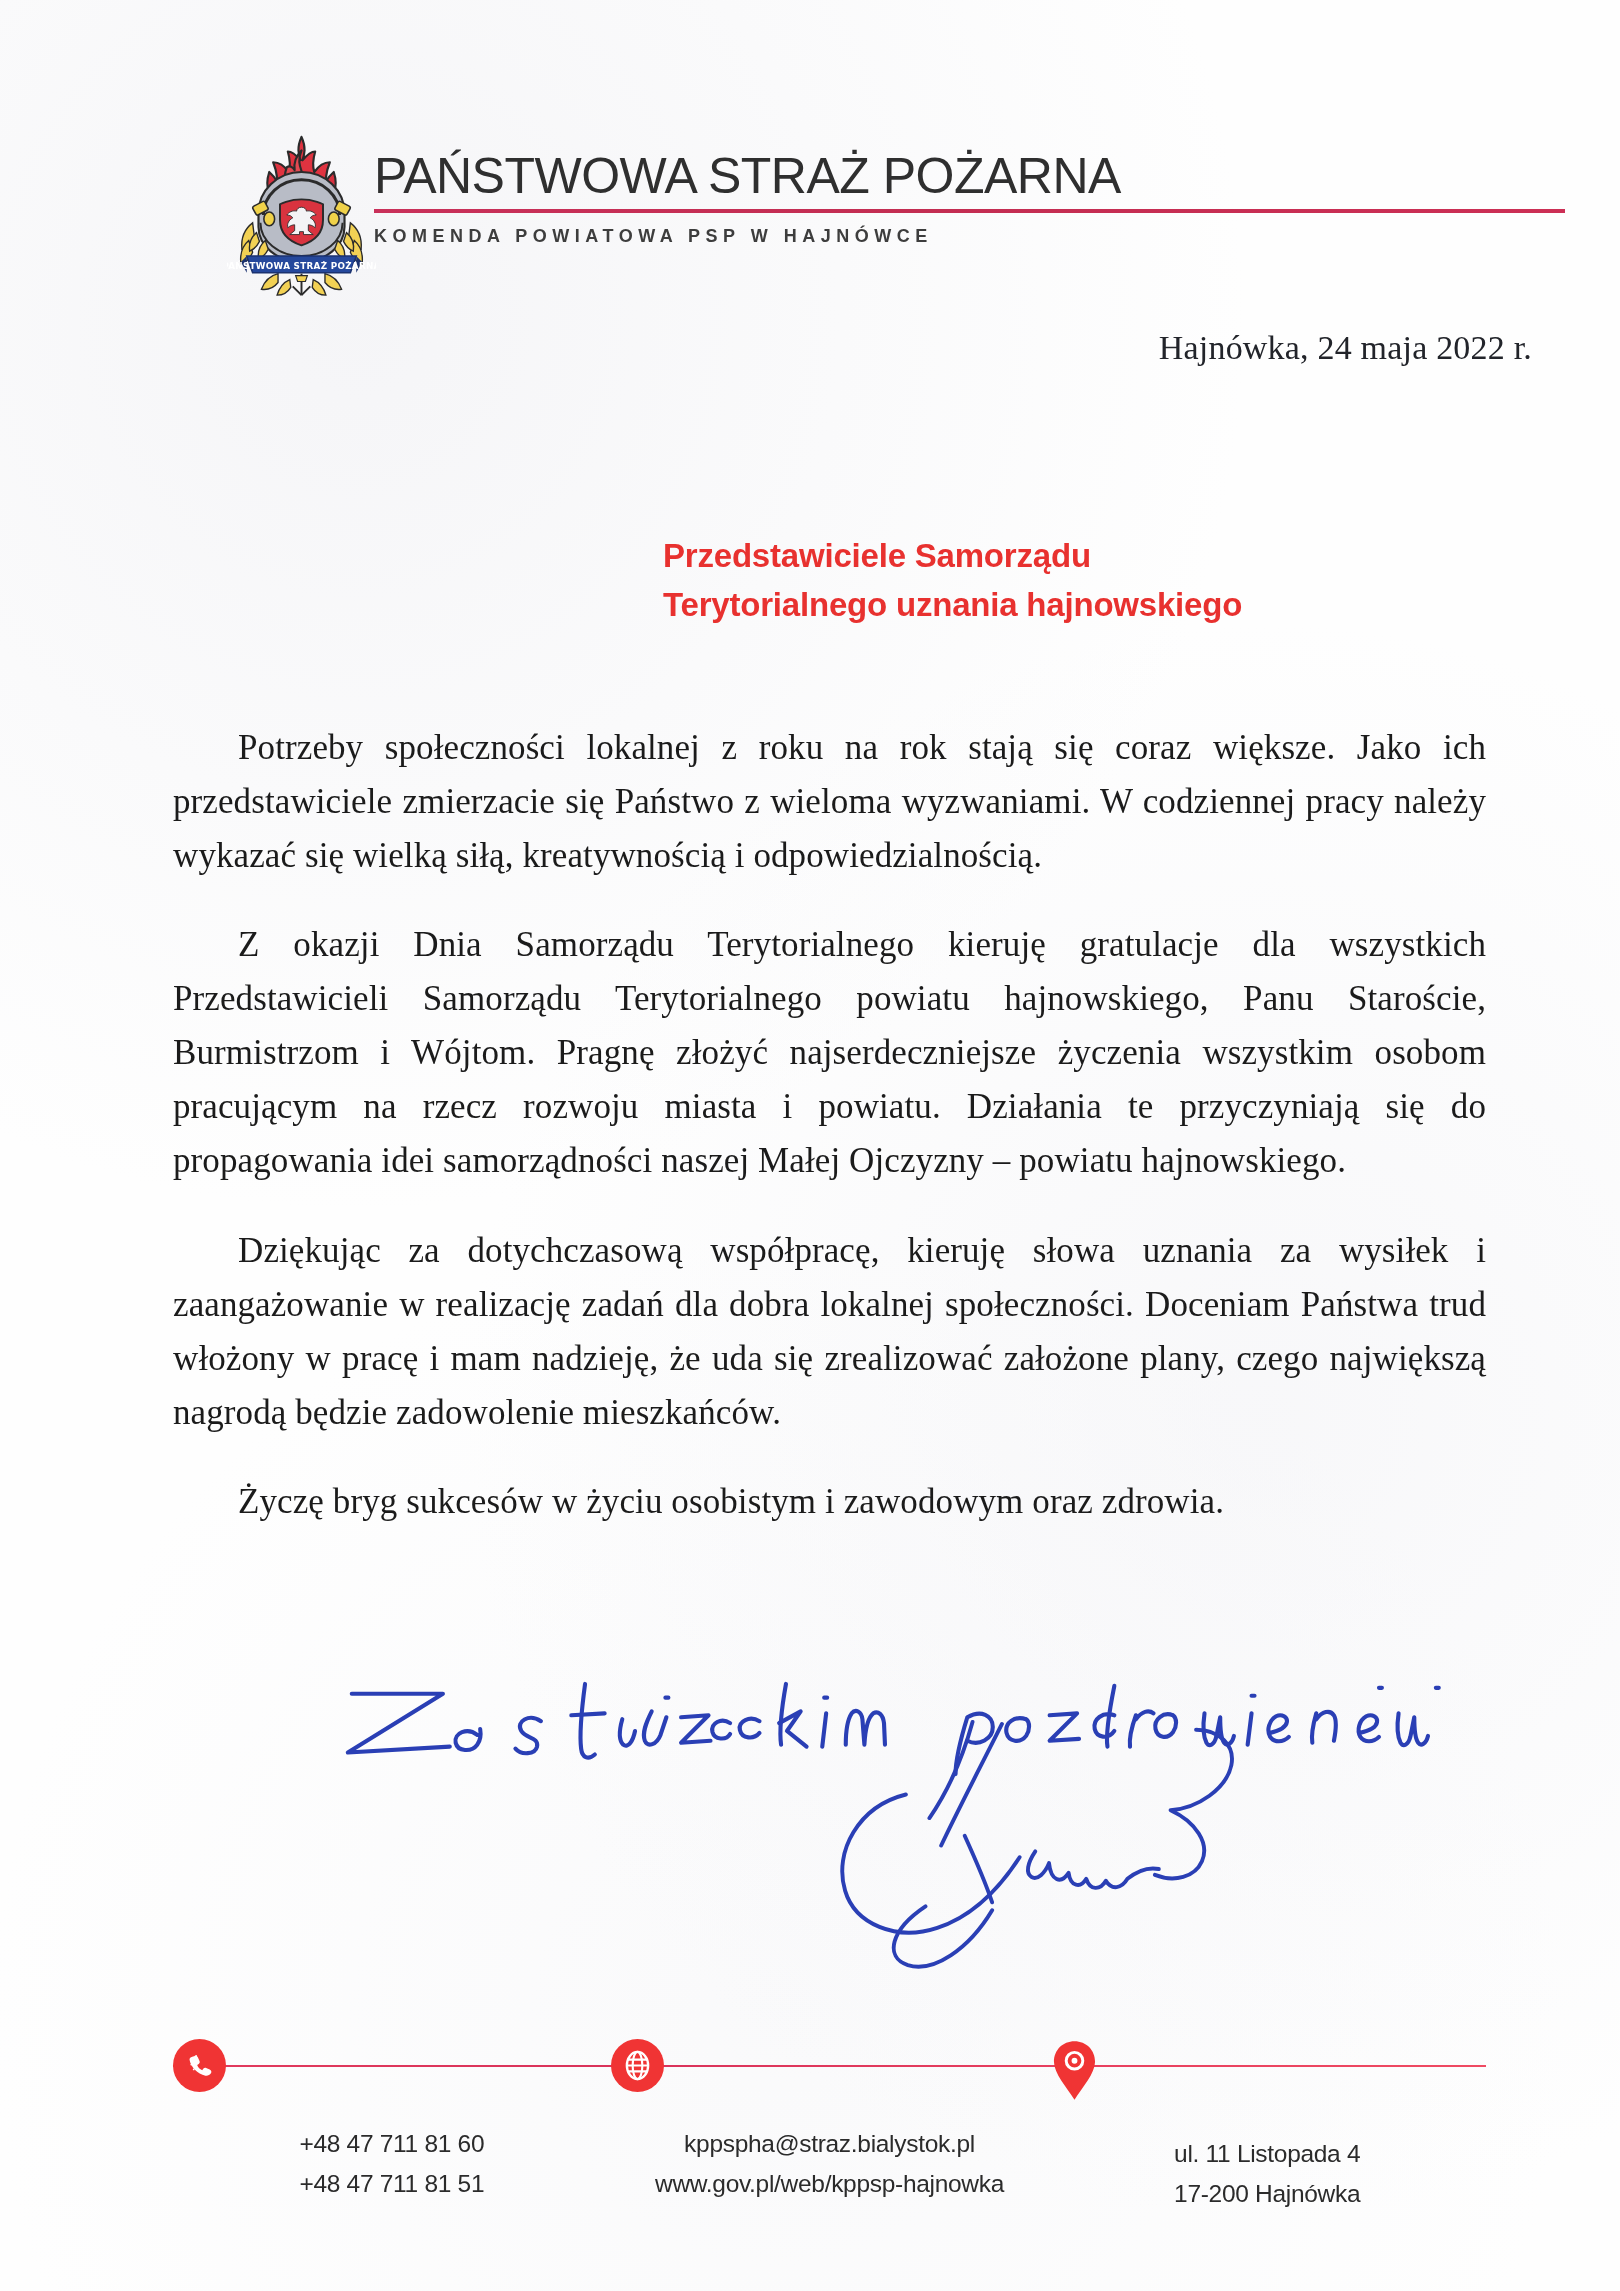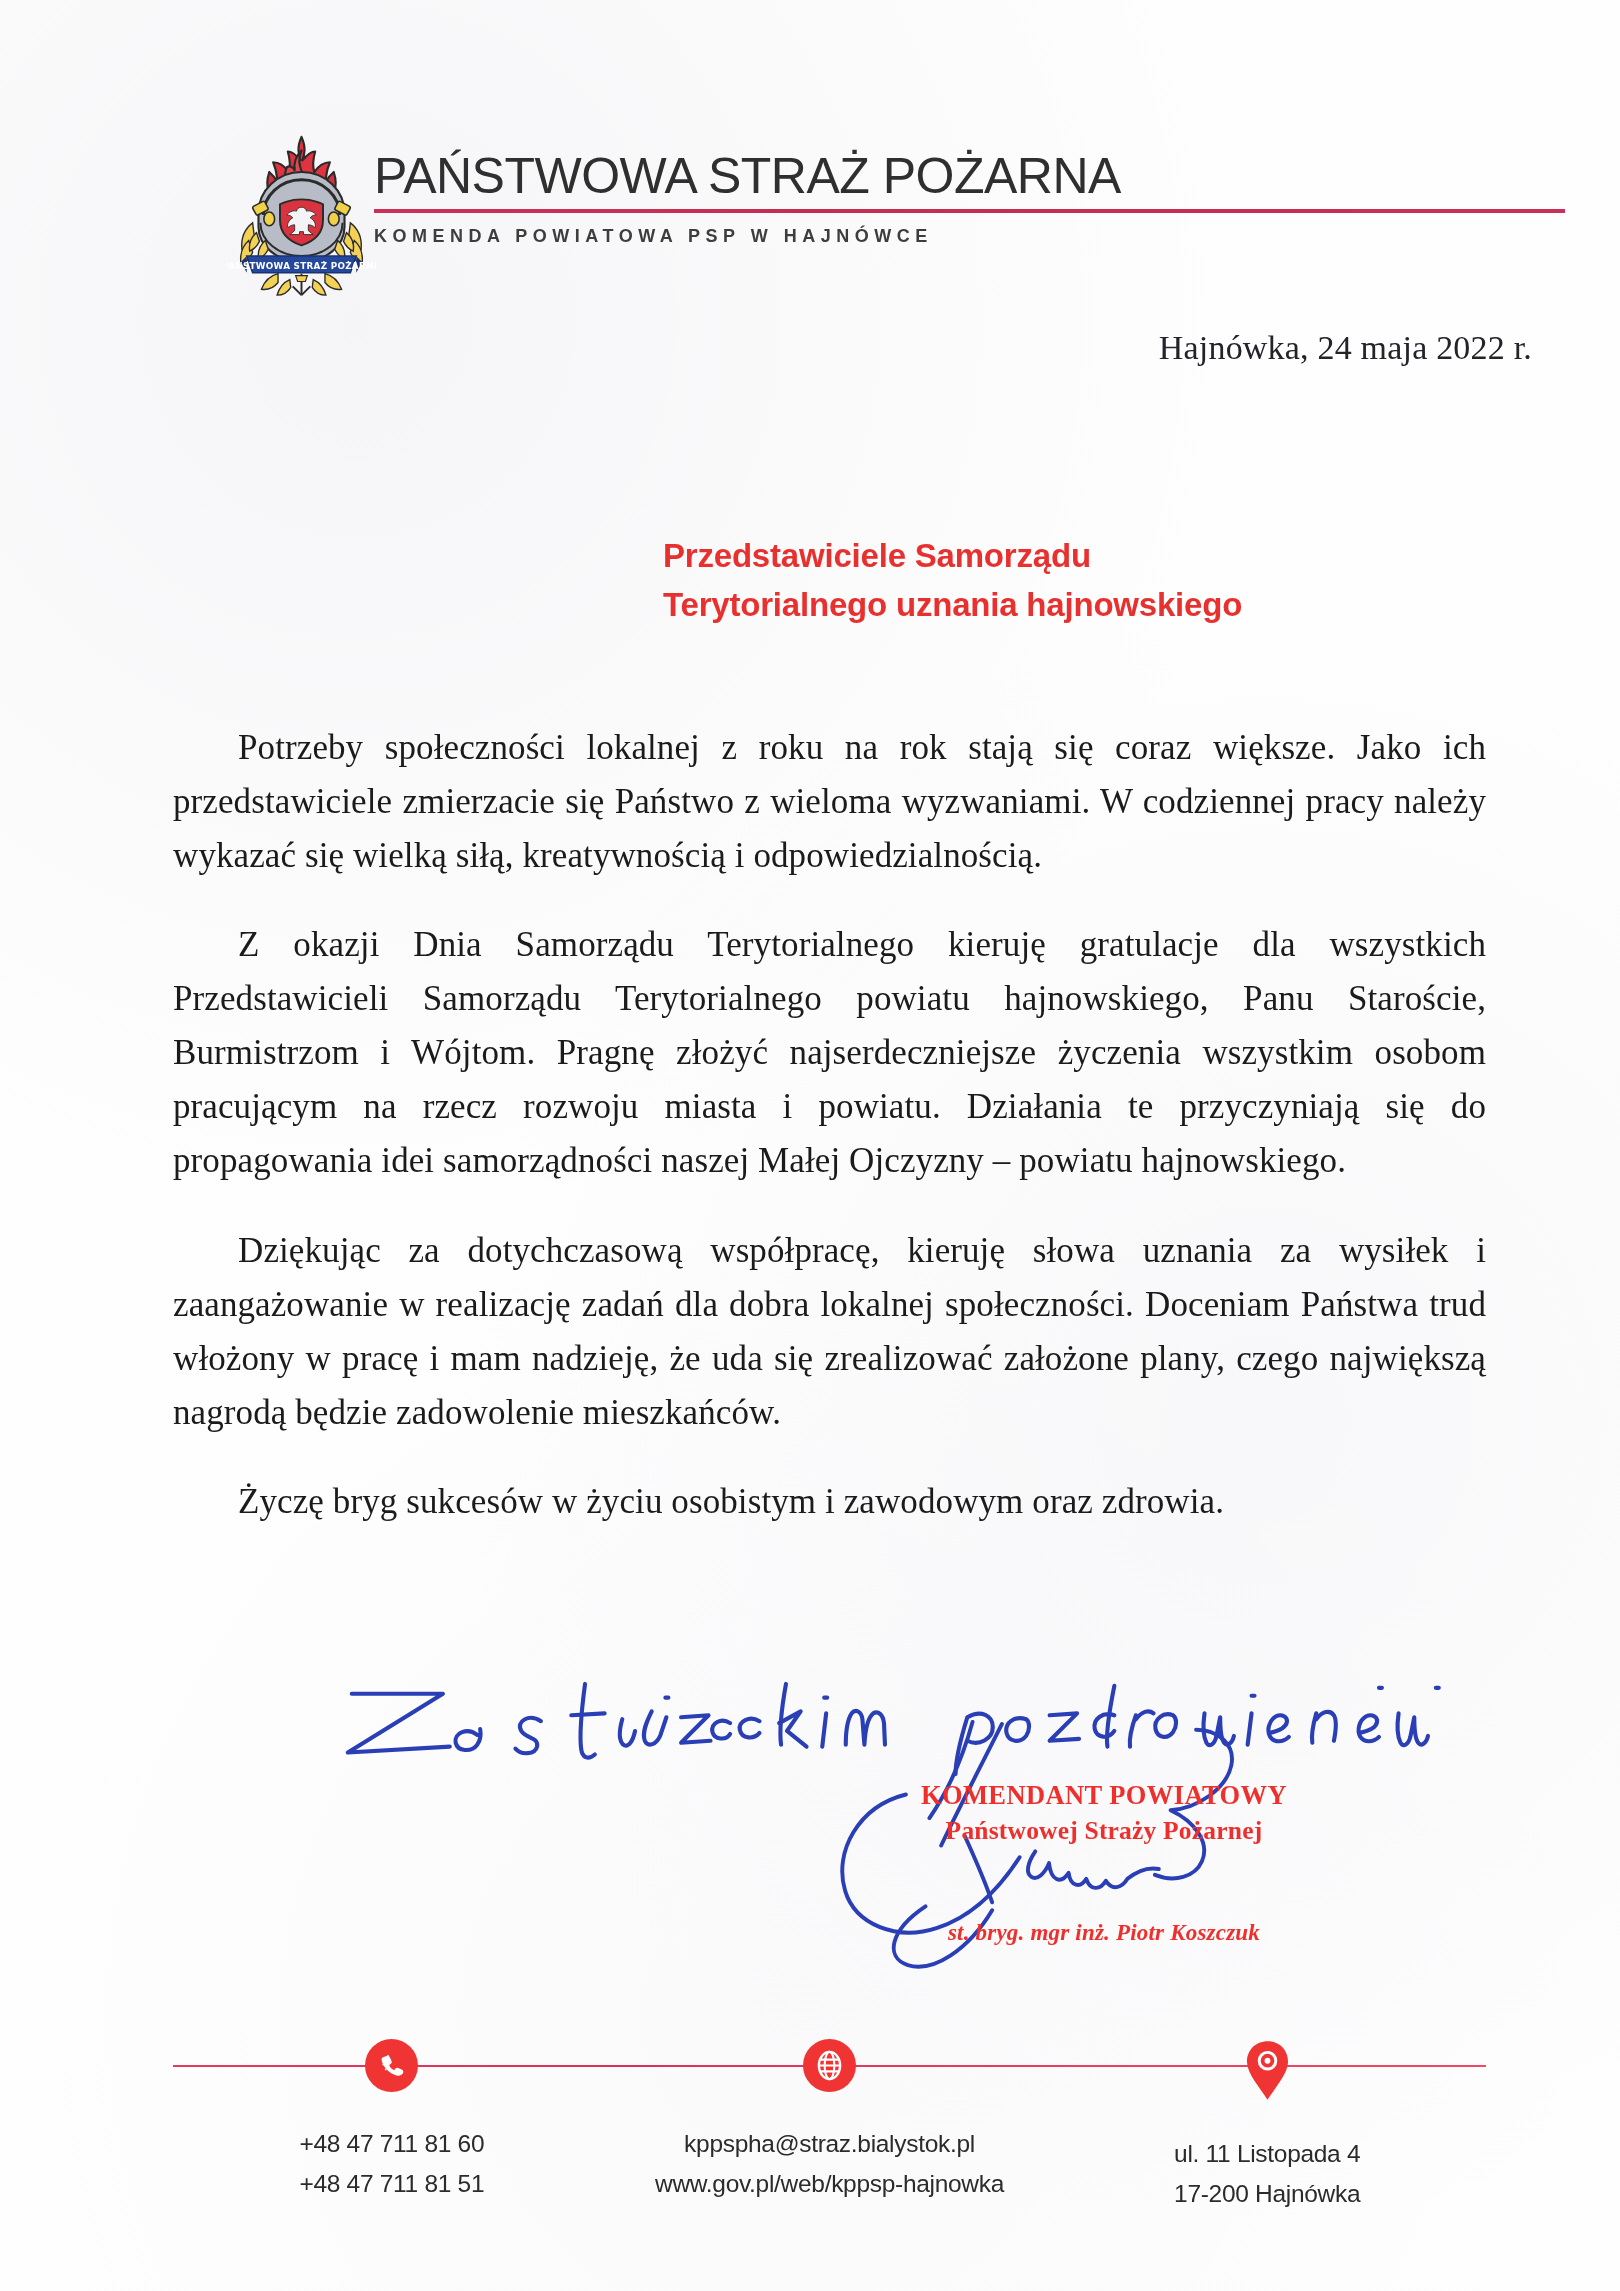--- a/index.html
+++ b/index.html
@@ -200,21 +200,20 @@
     position: absolute;
     left: 0;
     top: 0;
     width: 1313px;
     display: flex;
   }
   .footer-col {
     flex: 1;
     display: flex;
     flex-direction: column;
-    align-items: center;
   }
   .f-icon {
     width: 53px;
     height: 53px;
     border-radius: 50%;
     background: #f03434;
     display: flex;
     align-items: center;
     justify-content: center;
     position: relative;
@@ -365,25 +364,20 @@
           <path d="M206 4 c-22 44 -44 86 -62 124"></path>
           <path d="M404 10 c24 0 40 16 36 36 c-5 24 -34 44 -62 46 c26 12 40 34 32 52 c-7 16 -28 22 -48 14"></path>
           <path d="M108 76 c-48 12 -74 58 -62 98 c10 34 52 52 94 38 c34 -11 62 -38 84 -72"></path>
           <path d="M168 118 c10 22 20 44 28 68"></path>
           <path d="M240 134 c-8 12 -10 22 -4 26 c6 4 14 -4 18 -14 c2 18 12 22 20 10 c2 14 12 16 18 6 c4 12 14 12 20 2 c6 10 16 8 22 -2 c10 -8 22 -12 32 -10"></path>
           <path d="M128 190 c-36 24 -42 52 -18 60 c26 8 62 -16 86 -56"></path>
         </g>
       </svg>
     </div>
 
-    <div class="sig-block">
-      <div class="sig-role">KOMENDANT POWIATOWY</div>
-      <div class="sig-org">Państwowej Straży Pożarnej</div>
-      <div class="sig-name">st. bryg. mgr inż. Piotr Koszczuk</div>
-    </div>
   </div>
 
   <div class="footer">
     <div class="footer-rule"></div>
 
     <div class="footer-cols">
 
       <div class="footer-col">
         <div class="f-icon">
           <svg width="31" height="31" viewBox="0 0 32 32" xmlns="http://www.w3.org/2000/svg">

